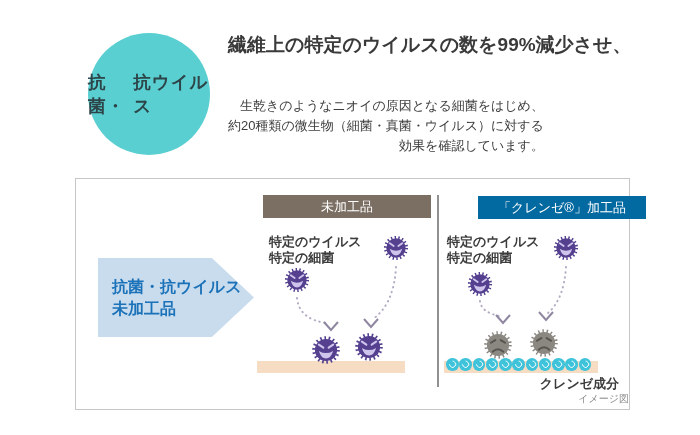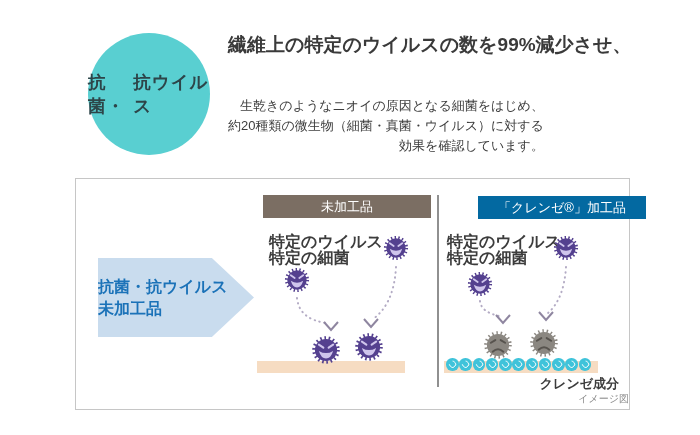--- a/index.html
+++ b/index.html
@@ -16,26 +16,26 @@
   
   .headline{position:absolute;left:228px;top:31px;color:#3a3a3a;font-weight:bold;font-size:19px;line-height:27px;}
   .desc{position:absolute;left:228px;top:96px;color:#3c3c3c;font-size:13px;line-height:20px;text-align:right;}
   
   .diagram{position:absolute;left:75px;top:178px;width:553px;height:230px;background:#ffffff;border:1px solid #c6c6c6;}
   .arrow-shape{
     position:absolute;left:22px;top:79px;width:156px;height:79px;background:#c9dcee;
     clip-path:polygon(0 0,73% 0,100% 50%,73% 100%,0 100%);
     display:flex;align-items:center;
   }
-  .arrow-text{color:#1b72b8;font-weight:bold;font-size:16px;line-height:22px;}
+  .arrow-text{padding-left:14px;color:#1b72b8;font-weight:bold;font-size:16px;line-height:22px;}
   .hdr{position:absolute;height:23px;width:168px;color:#ffffff;font-size:13px;font-weight:normal;text-align:center;line-height:23px;}
   .hdr-untreated{left:187px;top:16px;background:#7b6e63;}
   .hdr-treated{left:369px;top:17px;background:#0369a1;margin-left:33px;}
   .divider{position:absolute;left:361px;top:16px;width:2px;height:192px;background:#909090;}
-  .target-label{position:absolute;color:#3c3c3c;font-size:16px;line-height:16px;font-weight:bold;}
+  .target-label{position:absolute;color:#3c3c3c;font-size:13px;line-height:16px;font-weight:bold;}
   .bar{position:absolute;height:12px;background:#f6dcc2;}
   .virus{position:absolute;}
   .flows{position:absolute;left:0;top:0;}
   .comp-row{position:absolute;left:370px;top:179px;width:145px;height:13px;display:flex;justify-content:space-between;}
   .comp{position:relative;width:12.5px;height:12.5px;border-radius:50%;background:#3fc3da;}
   .comp::after{
     content:"";position:absolute;inset:3px;border:1.6px solid rgba(255,255,255,.85);
     border-radius:50%;border-top-color:transparent;transform:rotate(-45deg);
   }
   .comp-label{position:absolute;right:10px;top:196px;color:#3c3c3c;font-size:13px;font-weight:bold;margin-left:48px;}

